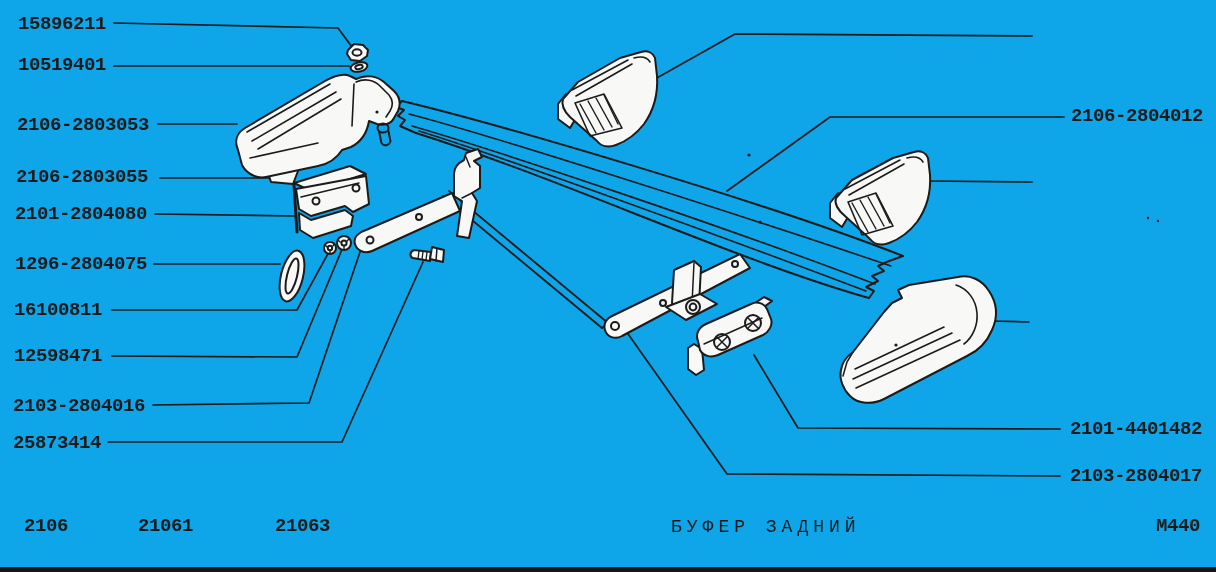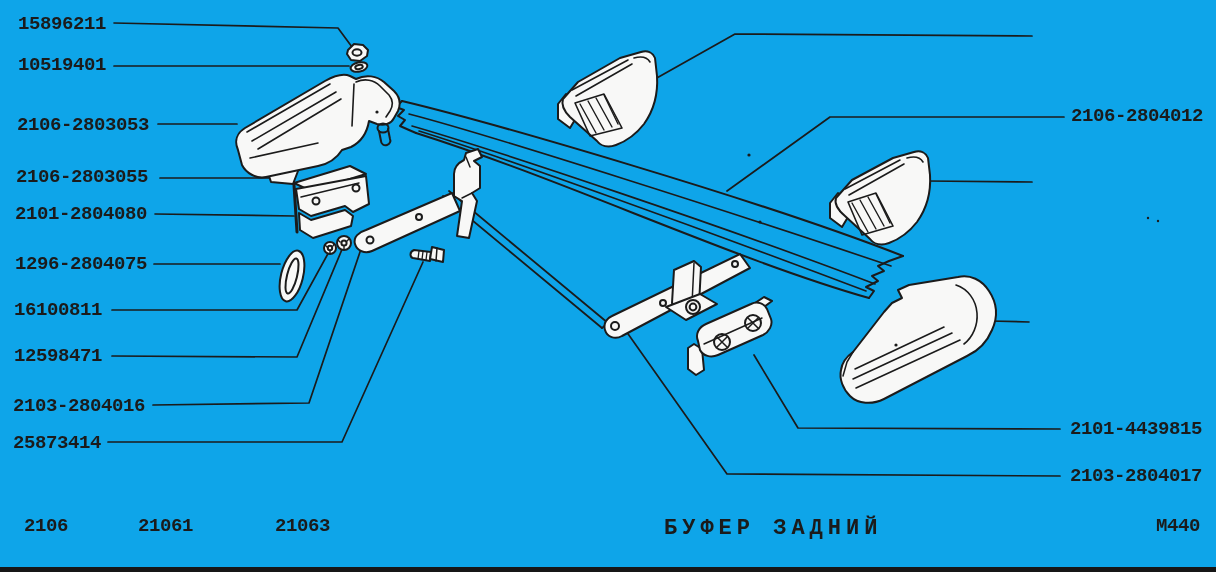--- a/index.html
+++ b/index.html
@@ -15,24 +15,25 @@
     position:absolute;
     font-size:19px;line-height:1;
     font-weight:bold;
     letter-spacing:-0.4px;
     white-space:nowrap;
     color:#1b1b1b;
   }
   .lbl.right{text-align:right;}
   .footer-caption{
     position:absolute;
-    font-size:22px;line-height:1;
-    font-weight:bold;
+    font-size:18px;line-height:1;
+    font-weight:normal;
     letter-spacing:5px;
     white-space:nowrap;
+    margin-left:7px;
   }
   svg{position:absolute;left:0;top:0;}
   .edge-rule{
     position:absolute;left:0;bottom:0;width:1216px;height:5px;background:#161616;
   }
 </style>
 </head>
 <body>
 
 <div class="sheet">
@@ -210,21 +211,21 @@
   <div class="lbl" style="left:17px;top:116px">2106-2803053</div>
   <div class="lbl" style="left:16px;top:168px">2106-2803055</div>
   <div class="lbl" style="left:15px;top:205px">2101-2804080</div>
   <div class="lbl" style="left:15px;top:255px">1296-2804075</div>
   <div class="lbl" style="left:14px;top:301px">16100811</div>
   <div class="lbl" style="left:14px;top:347px">12598471</div>
   <div class="lbl" style="left:13px;top:397px">2103-2804016</div>
   <div class="lbl" style="left:13px;top:434px">25873414</div>
 
   <div class="lbl right" style="right:13px;top:107px">2106-2804012</div>
-  <div class="lbl right" style="right:14px;top:420px">2101-4439815</div>
+  <div class="lbl right" style="right:14px;top:420px">2101-4401482</div>
   <div class="lbl right" style="right:14px;top:467px">2103-2804017</div>
 
   <div class="lbl" style="left:24px;top:517px">2106</div>
   <div class="lbl" style="left:138px;top:517px">21061</div>
   <div class="lbl" style="left:275px;top:517px">21063</div>
   <div class="footer-caption" style="left:664px;top:518px">БУФЕР ЗАДНИЙ</div>
   <div class="lbl" style="left:1156px;top:517px">M440</div>
 
   <div class="edge-rule"></div>
 </div>

